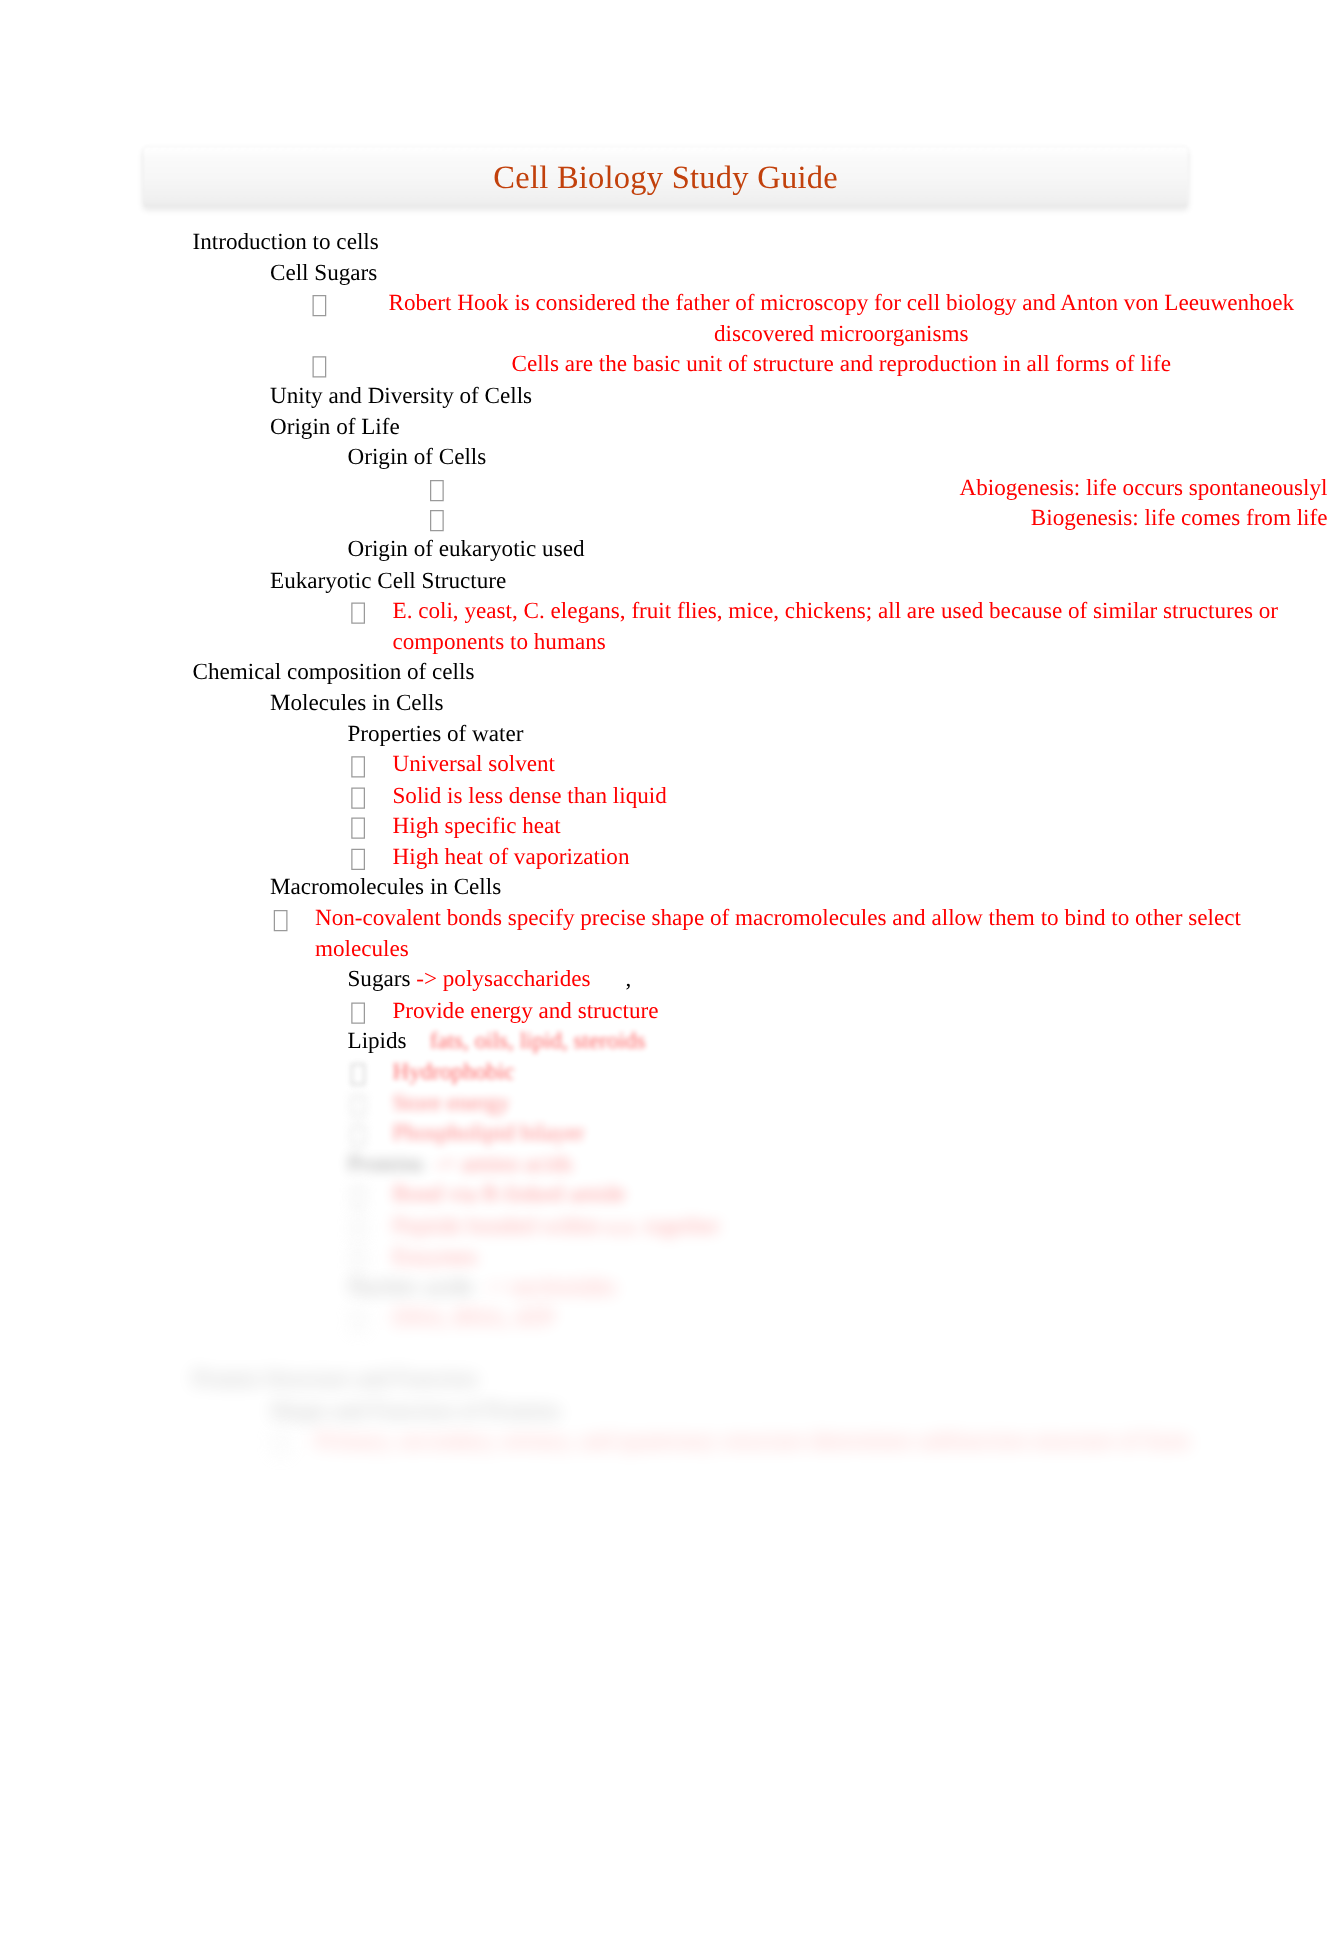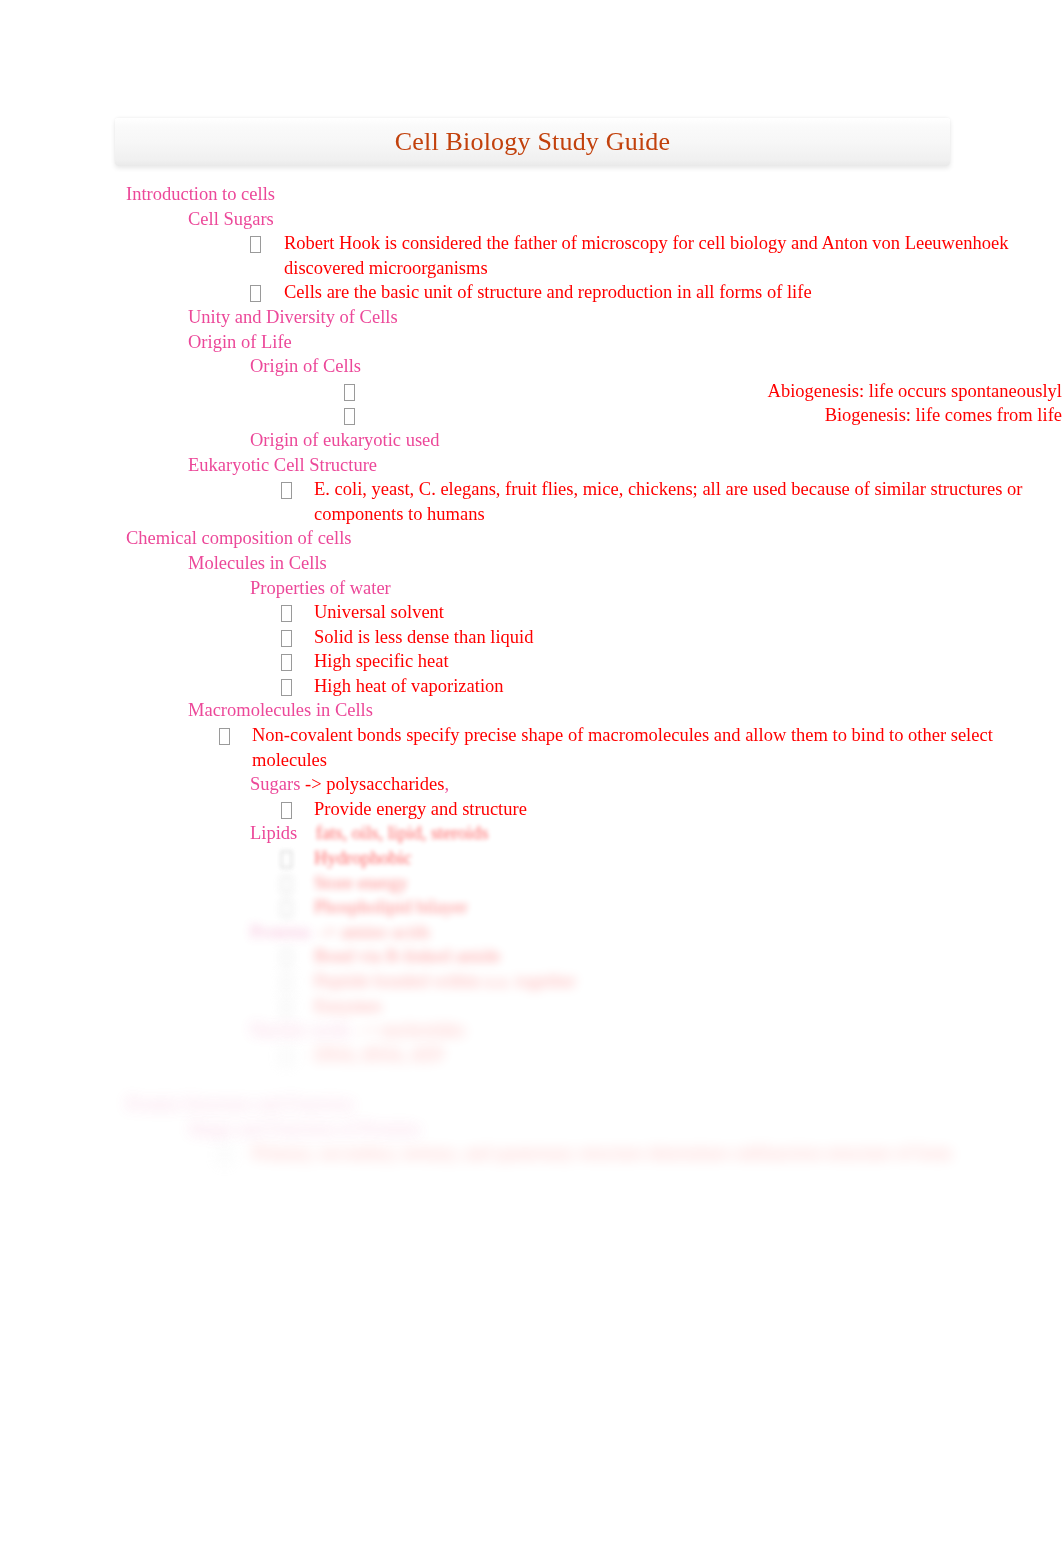--- a/index.html
+++ b/index.html
@@ -85,36 +85,36 @@
     border: 1px solid #9a9a9a;
     background: #ffffff;
     top: 5px;
   }
   .bullet-row .btext {
     display: block;
   }
 
   
   .b-a .glyph { left: 250px; }
-  .b-a .btext { padding-left: 284px; }
+  .b-a .btext { padding-left: 284px; text-align: center; }
 
   .b-b .glyph { left: 344px; }
   .b-b .btext { padding-left: 378px; text-align: right; }
 
   .b-c .glyph { left: 281px; }
   .b-c .btext { padding-left: 314px; }
 
   .b-d .glyph { left: 219px; }
   .b-d .btext { padding-left: 252px; }
 
   .b-e .glyph { left: 281px; }
   .b-e .btext { padding-left: 314px; }
 
   .red  { color: #ff0000; }
-  .blk  { color: #ec4899; }
+  .blk  { color: #000000; margin-left: 28px; }
 
   
   .fade-1 { filter: blur(2.2px);  opacity: 0.62; }
   .fade-2 { filter: blur(3.6px);  opacity: 0.48; }
   .fade-3 { filter: blur(4.6px);  opacity: 0.40; }
   .fade-4 { filter: blur(5.4px);  opacity: 0.34; }
   .fade-5 { filter: blur(6.2px);  opacity: 0.30; }
   .fade-6 { filter: blur(7.0px);  opacity: 0.27; }
 
   .spacer { height: 24.6px; }

